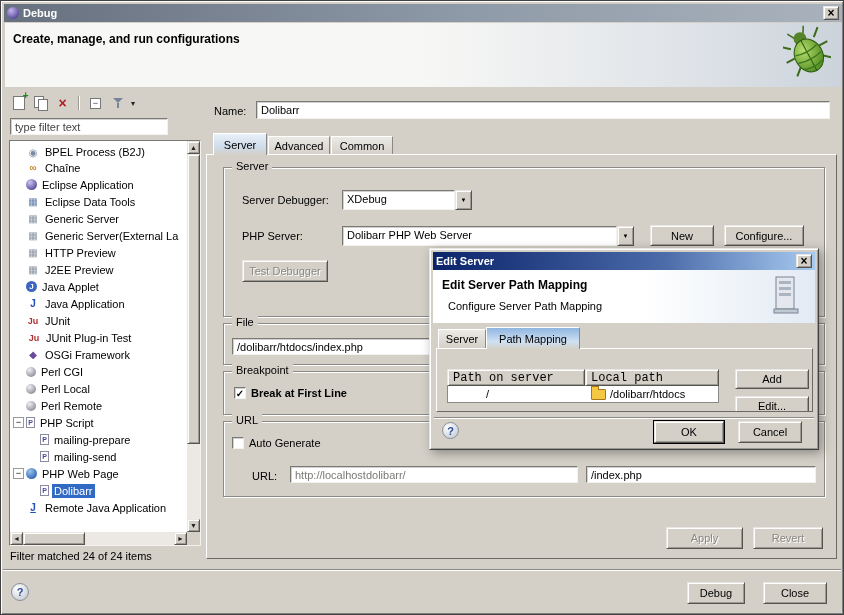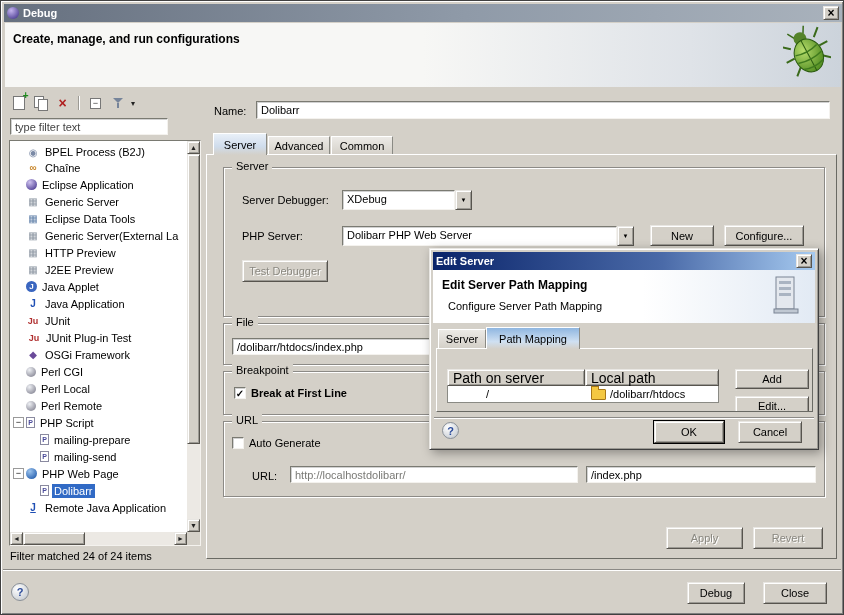--- a/index.html
+++ b/index.html
@@ -154,21 +154,21 @@
   .dlg-header{position:absolute;left:3px;top:21px;right:3px;height:53px;background:linear-gradient(to right,#ffffff 55%,#e2eaf4);}
   .dlg-heading{position:absolute;left:9px;top:8px;font-weight:bold;font-size:12px;}
   .dlg-subheading{position:absolute;left:15px;top:30px;}
   .dlg-server-icon{position:absolute;right:14px;top:5px;}
   .dlg-tab-server{left:8px;top:80px;width:48px;height:19px;}
   .dlg-tab-pathmapping{left:56px;top:78px;width:94px;height:22px;background:linear-gradient(#8fb6e0,#cfe0f2 65%,#d4d0c8);}
   .dlg-pane{position:absolute;left:6px;top:99px;width:377px;height:64px;box-sizing:border-box;
             border:1px solid;border-color:#fff #6a6a64 #6a6a64 #fff;overflow:hidden;z-index:2;}
   .pm-table{position:absolute;left:10px;top:20px;width:272px;}
   .pm-header{display:flex;}
-  .pm-hcell{height:17px;display:flex;align-items:center;padding:4px 5px;font-size:14px;}
+  .pm-hcell{height:17px;display:flex;align-items:center;padding:4px 5px;font-size:12px;font-family:Liberation Mono, monospace;}
   .pm-hcell.c0{width:138px;} .pm-hcell.c1{width:134px;}
   .pm-row{display:flex;background:#fff;border:1px solid #8a8a84;border-top:none;box-sizing:border-box;}
   .pm-cell{height:16px;display:flex;align-items:center;padding:0 6px;box-sizing:border-box;white-space:nowrap;overflow:hidden;}
   .pm-cell.c0{width:137px;padding-left:38px;} .pm-cell.c1{width:133px;}
   .folder{width:13px;height:9px;background:#f4c842;border:1px solid #a87818;border-radius:1px;position:relative;margin-right:4px;flex:none;}
   .folder::before{content:"";position:absolute;left:-1px;top:-4px;width:6px;height:3px;background:#f4c842;border:1px solid #a87818;border-bottom:none;}
   .btn-add{left:298px;top:20px;width:74px;height:20px;position:absolute;}
   .btn-edit{left:298px;top:47px;width:74px;height:20px;position:absolute;}
   .dlg-sep{position:absolute;left:4px;right:4px;top:168px;height:0;border-top:1px solid #8c8a86;border-bottom:1px solid #fff;}
   .dlg-help{left:12px;top:173px;width:17px;height:17px;}
@@ -242,27 +242,27 @@
           <span class="ticon ti-chain"></span>
           <span class="tlabel">Chaîne</span>
         </div>
         <div class="tree-item" style="padding-left: 3px;">
           <span class="expander"></span>
           <span class="ticon ti-eclipse"></span>
           <span class="tlabel">Eclipse Application</span>
         </div>
         <div class="tree-item" style="padding-left: 3px;">
           <span class="expander"></span>
+          <span class="ticon ti-data"></span>
+          <span class="tlabel">Eclipse Data Tools</span>
+        </div>
+        <div class="tree-item" style="padding-left: 3px;">
+          <span class="expander"></span>
           <span class="ticon ti-server"></span>
           <span class="tlabel">Generic Server</span>
-        </div>
-        <div class="tree-item" style="padding-left: 3px;">
-          <span class="expander"></span>
-          <span class="ticon ti-data"></span>
-          <span class="tlabel">Eclipse Data Tools</span>
         </div>
         <div class="tree-item" style="padding-left: 3px;">
           <span class="expander"></span>
           <span class="ticon ti-server"></span>
           <span class="tlabel">Generic Server(External La</span>
         </div>
         <div class="tree-item" style="padding-left: 3px;">
           <span class="expander"></span>
           <span class="ticon ti-server"></span>
           <span class="tlabel">HTTP Preview</span>

